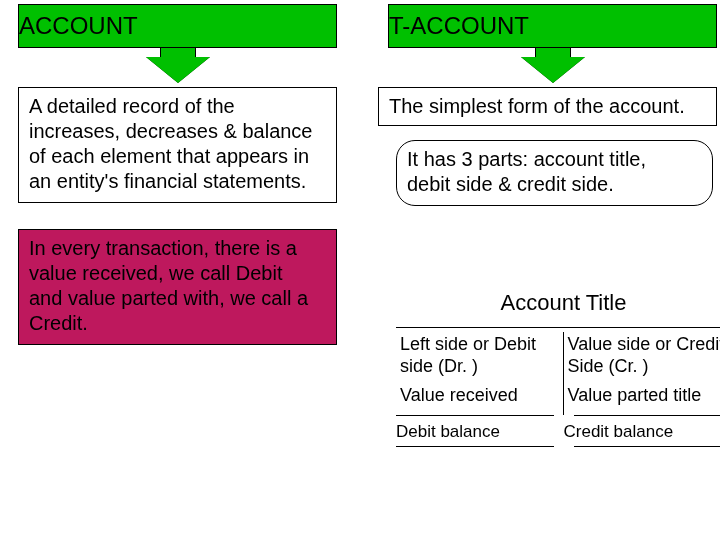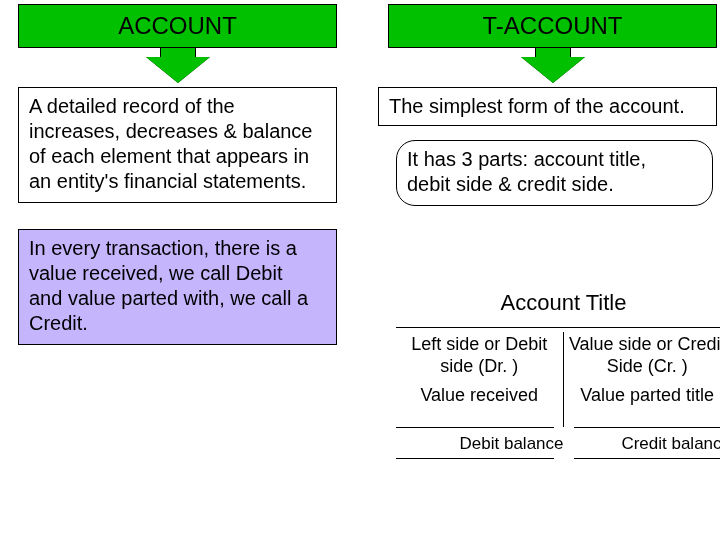--- a/index.html
+++ b/index.html
@@ -18,21 +18,21 @@
   }
   .col-left { left: 0; width: 355px; }
   .col-right { left: 370px; width: 365px; }
 
   .green-banner {
     position: relative;
     margin: 4px 18px 0 18px;
     height: 44px;
     background: #00c000;
     border: 1px solid #000;
-    text-align: center;
+    text-align: left;
     font-size: 24px;
     line-height: 42px;
     color: #000;
   }
   .arrow-down {
     width: 0; height: 0;
     border-left: 32px solid transparent;
     border-right: 32px solid transparent;
     border-top: 26px solid #00c000;
     margin: 0 auto;
@@ -49,21 +49,21 @@
   .arrow-wrap { margin-top: -1px; }
 
   .box {
     border: 1px solid #000;
     font-size: 20px;
     line-height: 1.25;
     padding: 6px 20px 8px 10px;
   }
   .box-plain { margin: 4px 18px 0 18px; }
   .box-yellow {
-    background: #c4b5fd;
+    background: #be185d;
     margin: 26px 18px 0 18px;
   }
   .box-simplest { margin: 4px 18px 0 8px; padding-bottom: 6px; }
   .box-parts   { margin: 14px 22px 0 26px; border-radius: 19px; }
 
   
   .t-account {
     position: absolute;
     left: 26px;
     right: 4px;
@@ -76,45 +76,44 @@
     border-bottom: 1.5px solid #000;
     padding-bottom: 11px;
     margin: 0 0 4px 0;
   }
   .t-body {
     display: flex;
   }
   .t-col {
     flex: 1 1 50%;
     padding: 2px 4px 0 4px;
-    text-align: center;
   }
   .t-col-left { border-right: 1.5px solid #000; }
   .t-row { margin-bottom: 8px; line-height: 1.2; }
-  .t-row-last { margin-bottom: 20px; }
+  .t-row-last { margin-bottom: 8px; }
 
   .t-divider-line {
     display: flex;
   }
   .t-divider-line > div {
     flex: 1 1 50%;
     height: 0;
     border-top: 1.5px solid #000;
   }
   .t-divider-line > .gap-left  { margin-right: 10px; }
   .t-divider-line > .gap-right { margin-left: 10px; }
 
   .t-balances {
     display: flex;
     margin-top: 6px;
     font-size: 17px;
   }
   .t-balances > div {
     flex: 1 1 50%;
-    text-align: right;
+    text-align: left;
   }
 </style>
 </head>
 <body>
 
 <div class="col col-left">
   <div class="green-banner">
     <span>ACCOUNT</span>
   </div>
   <div class="arrow-wrap">

